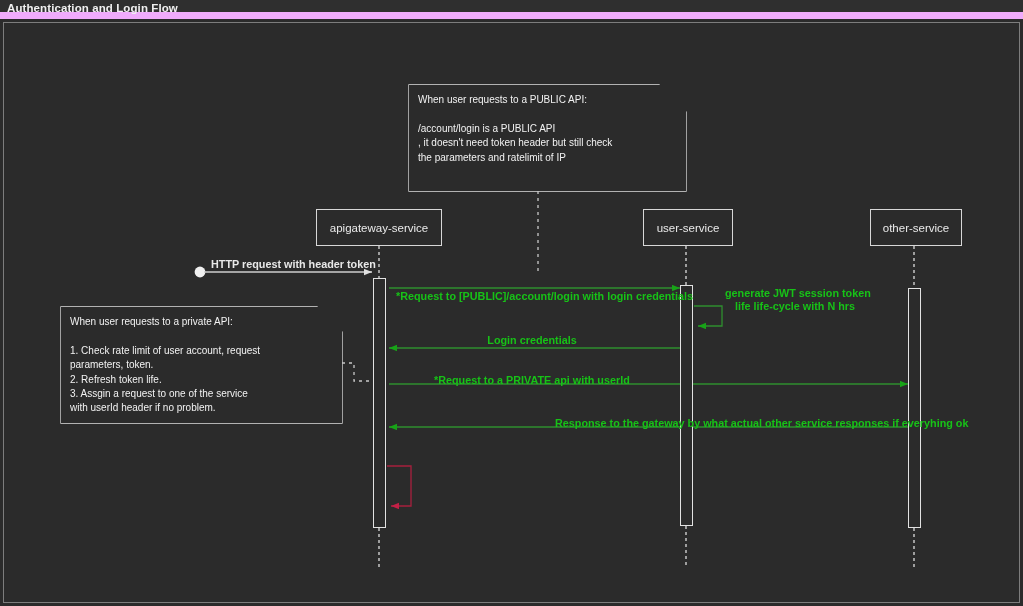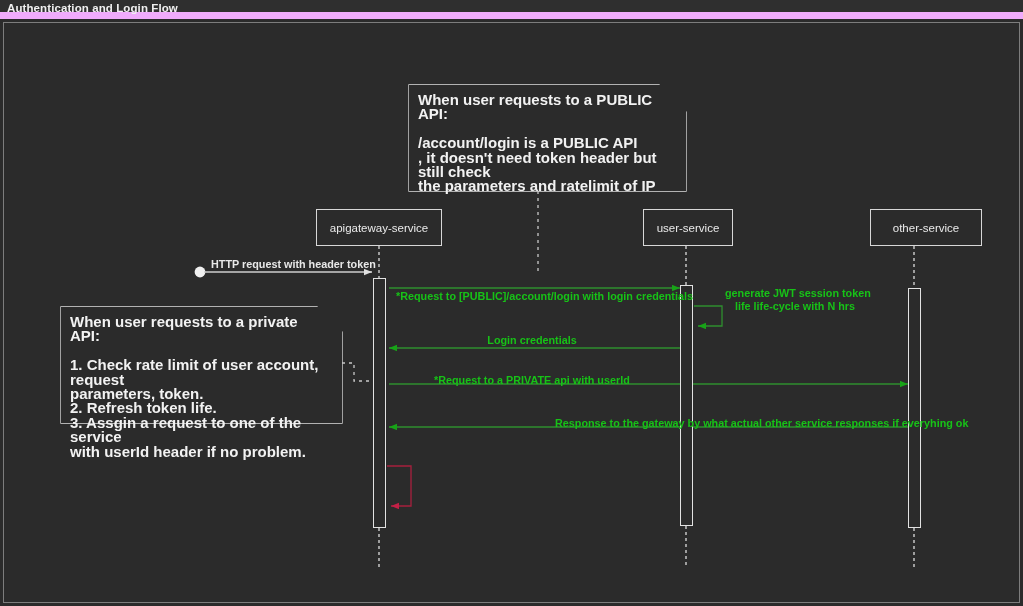--- a/index.html
+++ b/index.html
@@ -76,22 +76,22 @@
   .note {
     position: absolute;
     box-sizing: border-box;
     background: #2b2b2b;
   }
   .note .note-text {
     position: absolute;
     left: 9px; top: 8px;
     right: 16px;
     color: #f2f2f2;
-    font-size: 15px;
-    font-weight: bold;
+    font-size: 10px;
+    font-weight: normal;
     line-height: 14.4px;
     white-space: pre-wrap;
   }
   
   .msg-label {
     position: absolute;
     font-size: 10.8px;
     font-weight: bold;
     white-space: nowrap;
   }
@@ -185,21 +185,21 @@
         <path d="M383,443 L407,443 L407,483 L387,483" fill="none" stroke="#a8203e" stroke-width="1.3" marker-end="url(#arrowRed)"></path>
       </g>
     </svg>
 
     <div class="participant" style="left:312px; top:186px; width:126px; height:37px;">
       <span>apigateway-service</span>
     </div>
     <div class="participant" style="left:639px; top:186px; width:90px; height:37px;">
       <span>user-service</span>
     </div>
-    <div class="participant" style="left:866px; top:186px; width:112px; height:37px;">
+    <div class="participant" style="left:866px; top:186px; width:92px; height:37px;">
       <span>other-service</span>
     </div>
 
     <div class="activation" style="left:369px; top:255px; width:13px; height:250px;"></div>
     <div class="activation" style="left:676px; top:262px; width:13px; height:241px;"></div>
     <div class="activation" style="left:904px; top:265px; width:13px; height:240px;"></div>
 
     <div class="note" style="left:405px; top:62px; width:277px; height:106px;">
       <div class="note-text">When user requests to a PUBLIC API:
 

